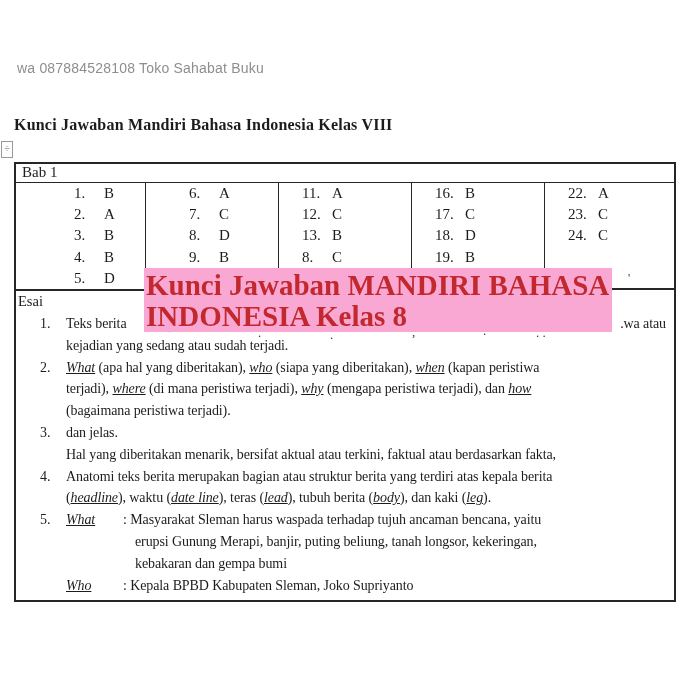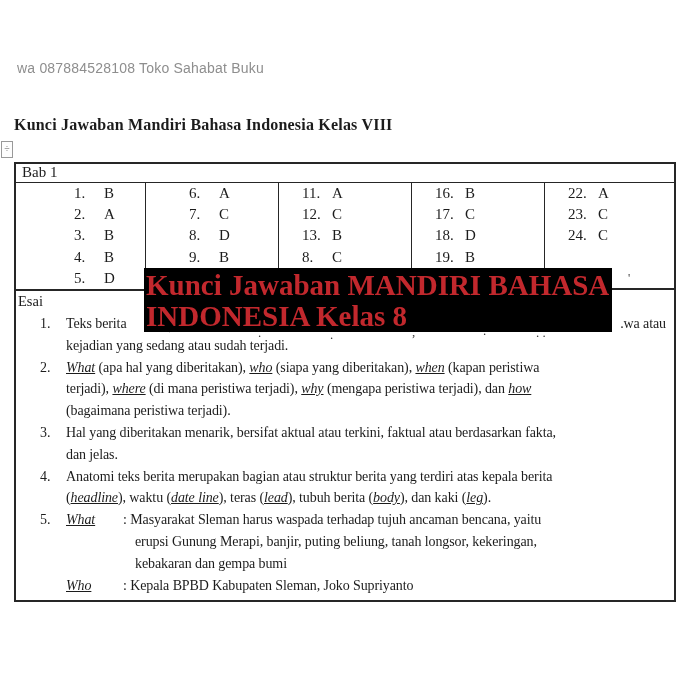--- a/index.html
+++ b/index.html
@@ -29,21 +29,21 @@
 
   
   .col{position:absolute;top:185px;width:133px;font-size:15px;}
   .cell{height:21.2px;}
   .c12 .cell{padding-left:42px;}
   .c345 .cell{padding-left:22px;}
   .cell .n{display:inline-block;min-width:24px;}
   .cell .a{margin-left:6px;}
 
   
-  .watermark{position:absolute;left:144px;top:268px;background:#000000;
+  .watermark{position:absolute;left:144px;top:268px;background:#f9a8d4;
              color:#c2282d;font-weight:bold;font-size:29px;line-height:31px;
              white-space:nowrap;padding:2px 3px 0 2px;}
 
   
   .frag{position:absolute;font-size:13px;color:#3a3a3a;}
 
   
   .esai-label{position:absolute;left:18px;top:293px;font-size:14.5px;text-align:center;}
   .essay{position:absolute;left:14px;top:313px;width:662px;font-size:14px;
          letter-spacing:-0.1px;line-height:21.8px;}
@@ -131,22 +131,22 @@
       <span class="num">2.</span>
       <div class="body">
         <div class="ln"><span class="it">What</span><span> (apa hal yang diberitakan), </span><span class="it">who</span><span> (siapa yang diberitakan), </span><span class="it">when</span><span> (kapan peristiwa</span></div>
         <div class="ln"><span>terjadi), </span><span class="it">where</span><span> (di mana peristiwa terjadi), </span><span class="it">why</span><span> (mengapa peristiwa terjadi), dan </span><span class="it">how</span></div>
         <div class="ln"><span>(bagaimana peristiwa terjadi).</span></div>
       </div>
     </div>
     <div class="ei">
       <span class="num">3.</span>
       <div class="body">
+        <div class="ln"><span>dan jelas.</span></div>
         <div class="ln"><span>Hal yang diberitakan menarik, bersifat aktual atau terkini, faktual atau berdasarkan fakta,</span></div>
-        <div class="ln"><span>dan jelas.</span></div>
       </div>
     </div>
     <div class="ei">
       <span class="num">4.</span>
       <div class="body">
         <div class="ln"><span>Anatomi teks berita merupakan bagian atau struktur berita yang terdiri atas kepala berita</span></div>
         <div class="ln"><span>(</span><span class="it">headline</span><span>), waktu (</span><span class="it">date line</span><span>), teras (</span><span class="it">lead</span><span>), tubuh berita (</span><span class="it">body</span><span>), dan kaki (</span><span class="it">leg</span><span>).</span></div>
       </div>
     </div>
     <div class="ei">

